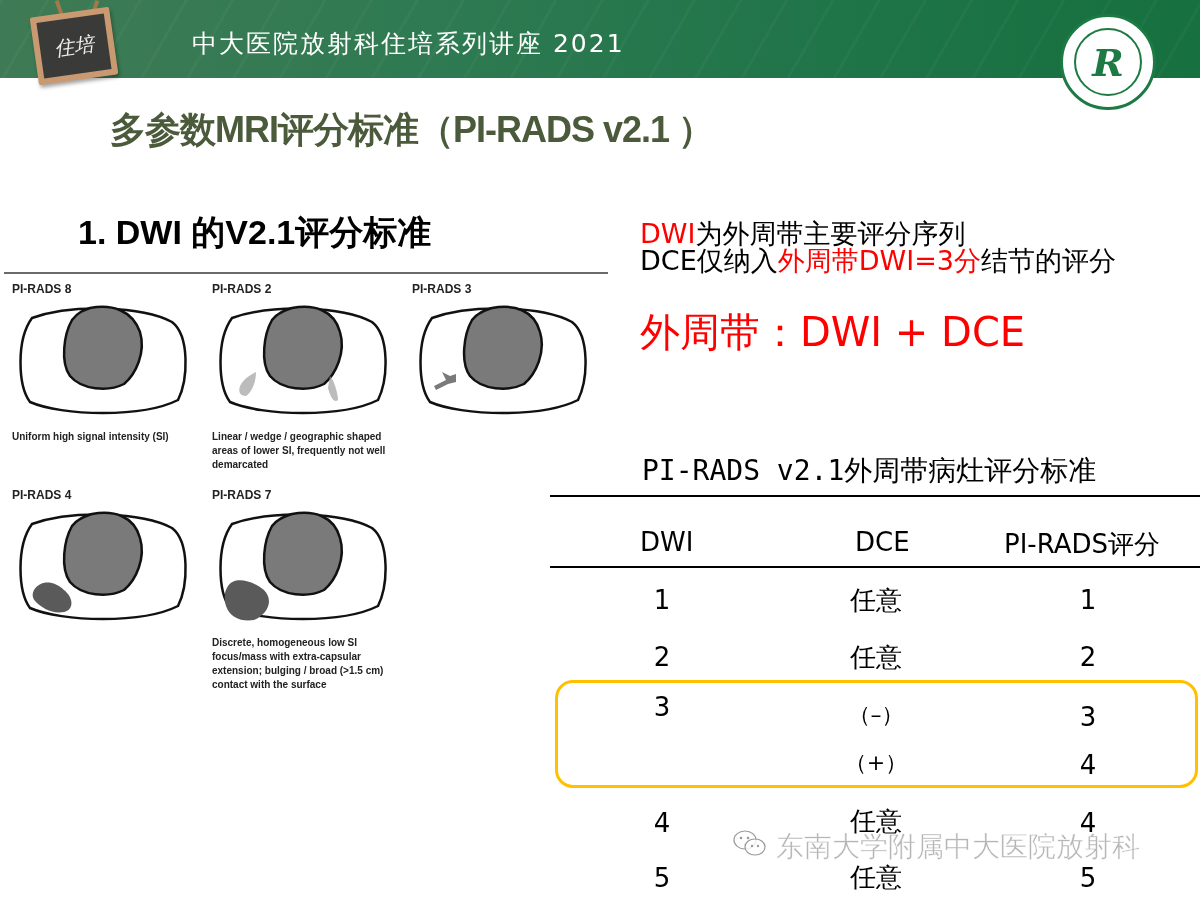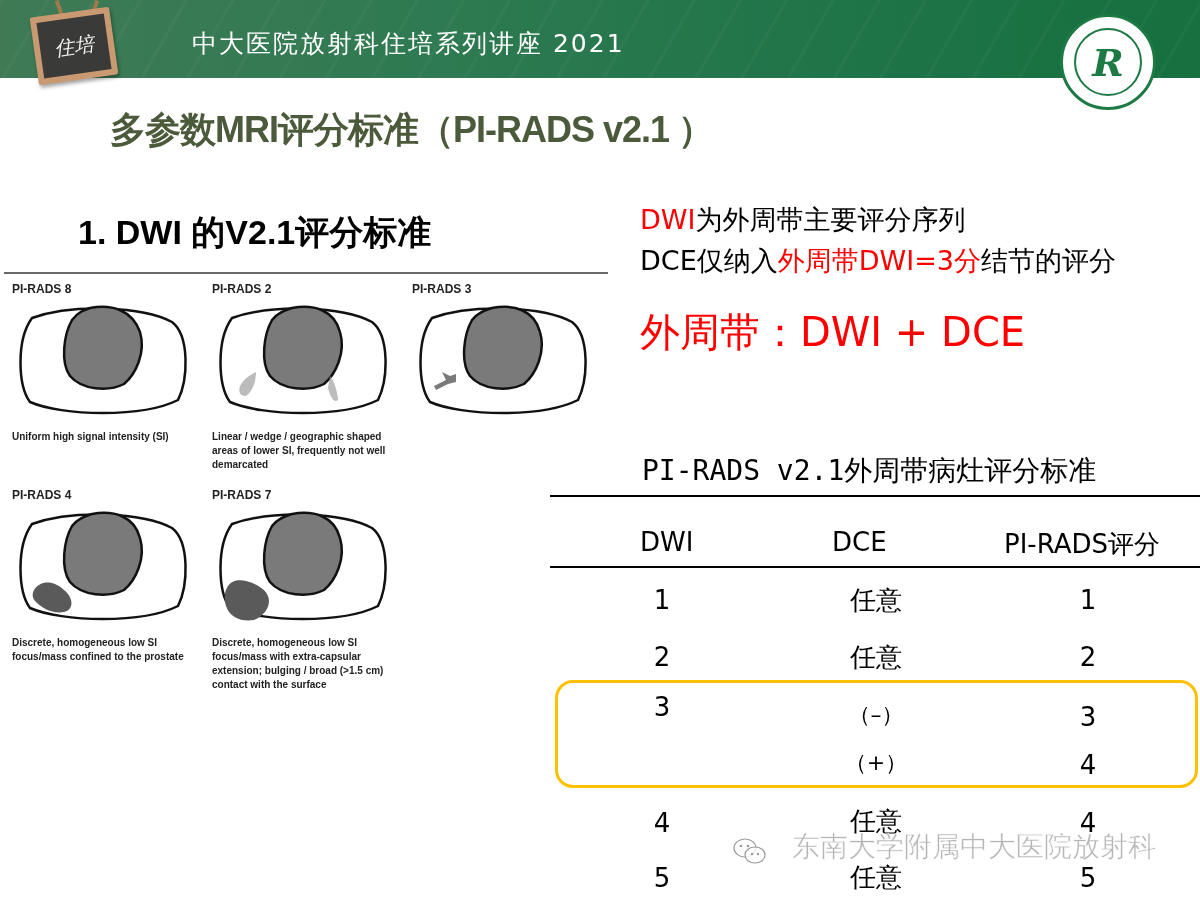--- a/index.html
+++ b/index.html
@@ -58,44 +58,44 @@
   .card-label {
     font-family: "Liberation Sans", sans-serif; font-weight: bold; font-size: 12px; color: #222;
   }
   .card-svg { display: block; margin-top: 4px; }
   .card-desc {
     font-family: "Liberation Sans", sans-serif; font-weight: bold; font-size: 10px; line-height: 14px; color: #222;
   }
 
   
   .note { position: absolute; left: 640px; font-size: 27px; white-space: nowrap; font-family: "DejaVu Sans", sans-serif; }
-  .note1 { top: 202px; }
+  .note1 { top: 216px; }
   .note2 { top: 243px; }
   .red { color: #ff0000; }
   .note-big { position: absolute; left: 640px; top: 305px; font-size: 40px; color: #ff0000; white-space: nowrap; font-family: "DejaVu Sans", sans-serif; }
 
   .table-title { position: absolute; left: 642px; top: 452px; font-size: 28px; white-space: nowrap; font-family: "DejaVu Sans Mono", "DejaVu Sans", monospace; }
   .rule { position: absolute; left: 550px; width: 650px; height: 2px; background: #000; }
   .rule1 { top: 495px; }
   .rule2 { top: 566px; }
   .th, .td { position: absolute; font-size: 26px; white-space: nowrap; font-family: "DejaVu Sans", sans-serif; }
   .col1 { left: 640px; }
-  .col2 { left: 832px; }
+  .col2 { left: 855px; }
   .col3 { left: 1004px; }
   .c1 { left: 662px; transform: translateX(-50%); }
   .c2 { left: 876px; transform: translateX(-50%); }
   .c3 { left: 1088px; transform: translateX(-50%); }
 
   .highlight-box {
     position: absolute; left: 555px; top: 680px; width: 643px; height: 108px;
     border: 3px solid #ffc000; border-radius: 18px;
   }
 
   .watermark {
-    position: absolute; left: 732px; top: 828px; display: flex; align-items: flex-end; gap: 24px;
+    position: absolute; left: 732px; top: 828px; display: flex; align-items: flex-start; gap: 8px;
     color: rgba(120,120,120,0.55); font-size: 28px; white-space: nowrap; font-family: Liberation Serif, serif;
     -webkit-text-stroke: 0.5px rgba(255,255,255,0.9);
   }
 </style>
 </head>
 <body>
 
 <div class="header"></div>
 <div class="rope" style="left:58px;top:0;transform:rotate(-20deg);"></div>
 <div class="rope" style="left:92px;top:0;transform:rotate(20deg);"></div>
@@ -141,21 +141,20 @@
   </svg>
 </div>
 
 <div class="card" style="left:12px;top:488px;">
   <div class="card-label">PI-RADS 4</div>
   <svg class="card-svg" width="180" height="118" viewBox="0 0 180 118">
     <path d="M20,18 C60,4 130,6 160,22 C178,36 176,80 166,100 C130,118 50,116 18,102 C6,86 4,40 20,18 Z" fill="#fff" stroke="#111" stroke-width="2.5"></path>
     <path d="M80,8 C102,4 122,10 128,32 C134,52 124,74 112,84 C96,92 70,90 58,76 C48,62 52,34 60,20 C66,12 74,10 80,8 Z" fill="#7a7a7a" stroke="#111" stroke-width="2.5"></path>
     <path d="M22,84 C28,74 42,74 52,84 C62,92 62,104 52,106 C40,108 30,102 24,96 C20,92 20,88 22,84 Z" fill="#5a5a5a"></path>
   </svg>
-  <div class="card-desc" style="margin-top:12px;width:190px;">Discrete, homogeneous low SI focus/mass confined to the prostate</div>
 </div>
 
 <div class="card" style="left:212px;top:488px;">
   <div class="card-label">PI-RADS 7</div>
   <svg class="card-svg" width="180" height="118" viewBox="0 0 180 118">
     <path d="M20,18 C60,4 130,6 160,22 C178,36 176,80 166,100 C130,118 50,116 18,102 C6,86 4,40 20,18 Z" fill="#fff" stroke="#111" stroke-width="2.5"></path>
     <path d="M80,8 C102,4 122,10 128,32 C134,52 124,74 112,84 C96,92 70,90 58,76 C48,62 52,34 60,20 C66,12 74,10 80,8 Z" fill="#7a7a7a" stroke="#111" stroke-width="2.5"></path>
     <path d="M16,80 C22,70 40,74 52,84 C62,94 56,108 42,114 C30,116 18,112 14,100 C12,92 12,86 16,80 Z" fill="#5a5a5a"></path>
   </svg>
   <div class="card-desc" style="margin-top:12px;width:200px;">Discrete, homogeneous low SI focus/mass  with extra-capsular extension; bulging / broad (&gt;1.5 cm) contact with the surface</div>

